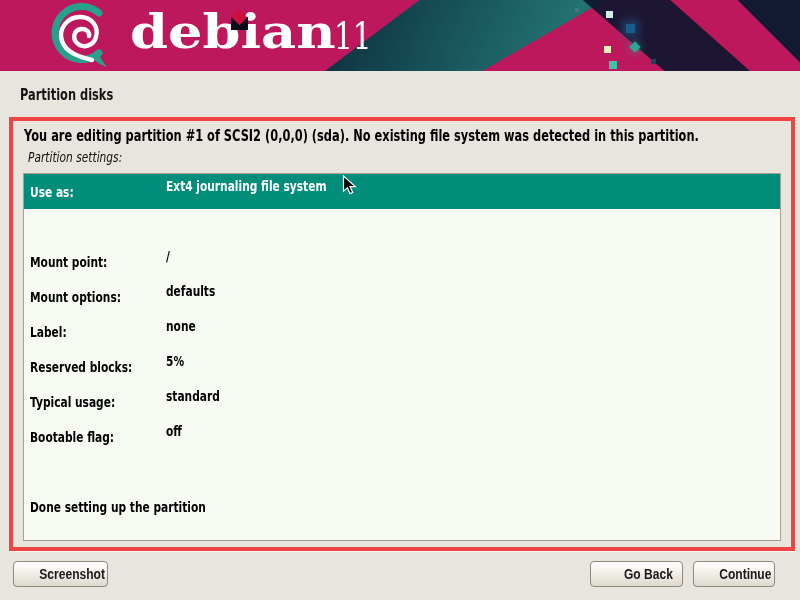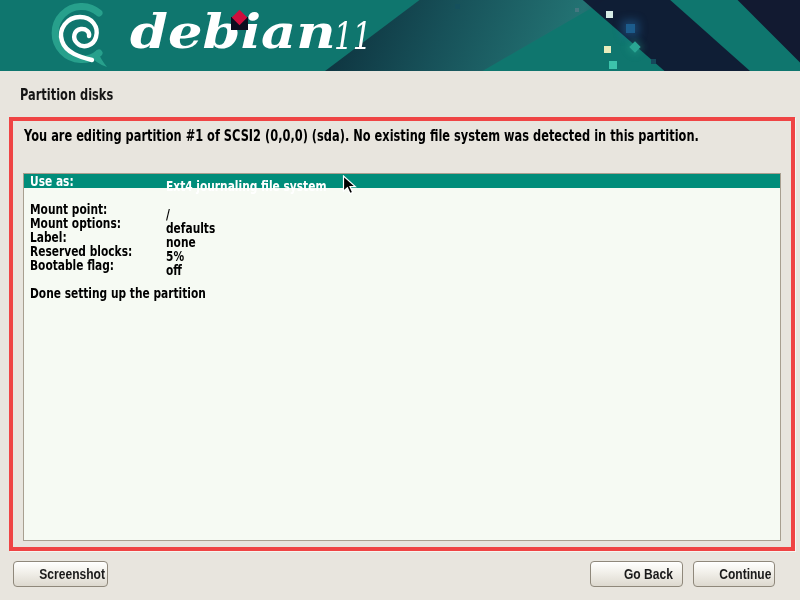--- a/index.html
+++ b/index.html
@@ -1,20 +1,20 @@
 <!DOCTYPE html>
 <html><head>
 <meta charset="utf-8">
 <style>
   html,body{margin:0;padding:0;}
   body{width:800px;height:600px;overflow:hidden;font-family:"DejaVu Sans",sans-serif;}
   .screen{position:relative;width:800px;height:600px;background:#e8e5de;overflow:hidden;}
 
   
-  .banner{position:absolute;left:0;top:0;width:800px;height:71px;background:#0f766e;overflow:hidden;font-style:italic;}
+  .banner{position:absolute;left:0;top:0;width:800px;height:71px;background:#be185d;overflow:hidden;}
   .deco{position:absolute;top:0;height:71px;}
   .deco-a{left:325px;width:315px;background:linear-gradient(113deg,#0c2d3a 0%,#175159 38%,#237373 76%,#0e3e4e 100%);clip-path:polygon(30% 0,89% 0,50% 100%,0 100%);}
   .deco-b{left:560px;width:190px;background:#0f1730;clip-path:polygon(12% 0,58% 0,100% 100%,55% 100%);opacity:.92;}
   .deco-c{left:696px;width:104px;background:#121a31;clip-path:polygon(40% 0,100% 0,100% 88%);}
   .sq{position:absolute;}
   .logo-swirl{position:absolute;left:36px;top:3px;}
   .brand{position:absolute;left:130px;top:9px;color:#fff;font-family:"DejaVu Serif",serif;font-weight:bold;font-size:46px;line-height:1;transform:scaleX(1.18);transform-origin:0 0;white-space:nowrap;}
   .dot-cover{position:absolute;left:231px;top:17px;width:17px;height:13px;background:#0b0d1f;}
   .diamond{position:absolute;left:234px;top:12px;width:11px;height:11px;background:#ce0f3d;transform:rotate(45deg);}
   .version{position:absolute;left:334px;top:17px;color:#fff;font-family:"DejaVu Serif",serif;font-size:38px;line-height:1;transform:scaleX(0.78);transform-origin:0 0;}
@@ -26,21 +26,21 @@
   .qframe{position:absolute;left:9px;top:117px;width:778px;height:426px;border:4px solid #ef4444;box-shadow:1px 1px 0 #f7f5f0;}
   .question{position:absolute;left:11px;top:6px;font-weight:bold;font-size:15px;color:#000;white-space:nowrap;}
   .psettings{position:absolute;left:15px;top:28px;font-style:italic;font-size:14px;color:#111;white-space:nowrap;}
 
   
   .cond{display:inline-block;transform:scaleX(0.76);transform-origin:0 50%;white-space:nowrap;}
   .cond-c{display:inline-block;transform:scaleX(0.86);white-space:nowrap;}
 
   
   .listbox{position:absolute;left:10px;top:52px;width:756px;height:366px;background:#f6faf3;border:1px solid #a89f90;overflow:hidden;}
-  .row{position:relative;height:14px;display:flex;align-items:center;font-weight:bold;font-size:14px;color:#000;}
+  .row{position:relative;height:35px;display:flex;align-items:center;font-weight:bold;font-size:14px;color:#000;}
   .row .label{margin-left:6px;}
   .row .value{position:absolute;left:142px;top:0;height:23px;display:flex;align-items:center;}
   .row.selected{background:#008d7a;color:#fff;}
 
   
   .btn{position:absolute;height:26px;border:1px solid #8f887b;border-radius:4px;background:linear-gradient(#fffffe,#f1efe9 45%,#ddd9cf);box-shadow:inset 0 1px 0 rgba(255,255,255,.8);font-weight:bold;font-size:14px;color:#1a1a1a;display:flex;align-items:center;justify-content:center;cursor:default;padding-left:29px;}
   #btn-screenshot{left:13px;top:561px;width:95px;}
   #btn-help{left:116px;top:561px;width:95px;}
   #btn-goback{left:590px;top:561px;width:93px;}
   #btn-continue{left:693px;top:561px;width:82px;}
@@ -79,20 +79,23 @@
   </div>
 
   <div class="page-title">
     <span class="cond">Partition disks</span>
   </div>
 
   <div class="qframe">
     <div class="question">
       <span class="cond">You are editing partition #1 of SCSI2 (0,0,0) (sda). No existing file system was detected in this partition.</span>
     </div>
+    <div class="psettings">
+      <span class="cond">Partition settings:</span>
+    </div>
 
     <div class="listbox">
         <div class="row selected">
           <span class="label cond">Use as:</span>
           <span class="value">
             <span class="cond">Ext4 journaling file system</span>
           </span>
         </div>
         <div class="row">
           <span class="label cond"></span>
@@ -115,20 +118,26 @@
         <div class="row">
           <span class="label cond">Label:</span>
           <span class="value">
             <span class="cond">none</span>
           </span>
         </div>
         <div class="row">
           <span class="label cond">Reserved blocks:</span>
           <span class="value">
             <span class="cond">5%</span>
+          </span>
+        </div>
+        <div class="row">
+          <span class="label cond">Typical usage:</span>
+          <span class="value">
+            <span class="cond">standard</span>
           </span>
         </div>
         <div class="row">
           <span class="label cond">Bootable flag:</span>
           <span class="value">
             <span class="cond">off</span>
           </span>
         </div>
         <div class="row">
           <span class="label cond"></span>

